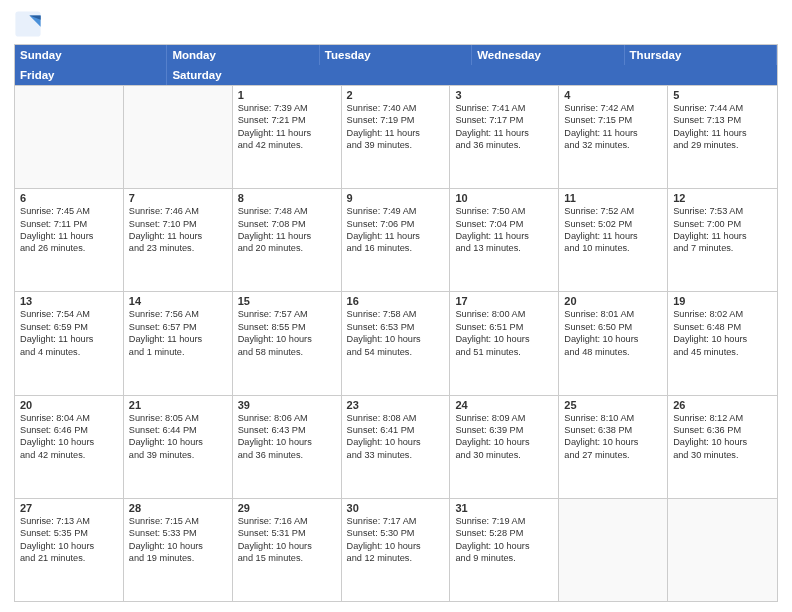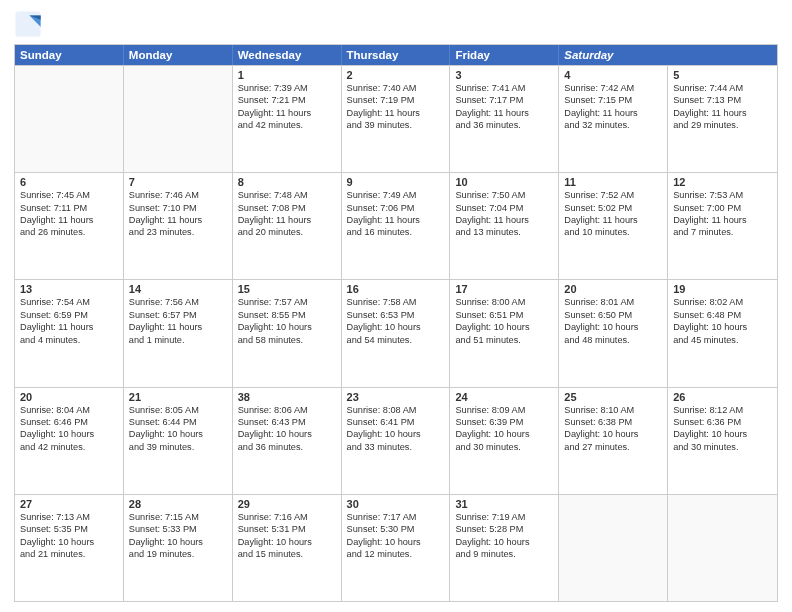--- a/index.html
+++ b/index.html
@@ -55,32 +55,32 @@
       color: #555;
     }
     .calendar {
       flex: 1;
       display: flex;
       flex-direction: column;
       border: 1px solid #ccc;
     }
     .cal-header {
       display: grid;
-      grid-template-columns: repeat(7, 1fr);
+      grid-template-columns: repeat(5, 1fr);
       background: #3a6bbf;
     }
     .cal-header-cell {
       color: #fff;
       font-size: 11.5px;
       font-weight: bold;
       padding: 4px 5px;
       text-align: left;
       border-right: 1px solid #5580cc;
     }
-    .cal-header-cell:last-child { border-right: none; font-style: italic; }
+    .cal-header-cell:last-child { border-right: none; }
     .cal-body {
       display: flex;
       flex-direction: column;
       flex: 1;
     }
     .cal-row {
       display: grid;
       grid-template-columns: repeat(7, 1fr);
       flex: 1;
       border-top: 1px solid #ccc;
@@ -124,20 +124,21 @@
     <div class="title-block">
       <div class="month-title"></div>
       <div class="location"></div>
     </div>
   </div>
 
   <div class="calendar">
     <div class="cal-header" id="cal-header">
         <div class="cal-header-cell">Sunday</div>
         <div class="cal-header-cell">Monday</div>
+        <div class="cal-header-cell">Tuesday</div>
         <div class="cal-header-cell">Wednesday</div>
         <div class="cal-header-cell">Thursday</div>
         <div class="cal-header-cell">Friday</div>
         <div class="cal-header-cell">Saturday</div>
       </div>
     <div class="cal-body" id="cal-body">
         <div class="cal-row">
           <div class="cal-cell empty"></div>
           <div class="cal-cell empty"></div>
           <div class="cal-cell">
@@ -287,21 +288,21 @@
             <div class="cell-line">and 42 minutes.</div>
           </div>
           <div class="cal-cell">
             <div class="day-num">21</div>
             <div class="cell-line">Sunrise: 8:05 AM</div>
             <div class="cell-line">Sunset: 6:44 PM</div>
             <div class="cell-line">Daylight: 10 hours</div>
             <div class="cell-line">and 39 minutes.</div>
           </div>
           <div class="cal-cell">
-            <div class="day-num">38</div>
+            <div class="day-num">39</div>
             <div class="cell-line">Sunrise: 8:06 AM</div>
             <div class="cell-line">Sunset: 6:43 PM</div>
             <div class="cell-line">Daylight: 10 hours</div>
             <div class="cell-line">and 36 minutes.</div>
           </div>
           <div class="cal-cell">
             <div class="day-num">23</div>
             <div class="cell-line">Sunrise: 8:08 AM</div>
             <div class="cell-line">Sunset: 6:41 PM</div>
             <div class="cell-line">Daylight: 10 hours</div>

